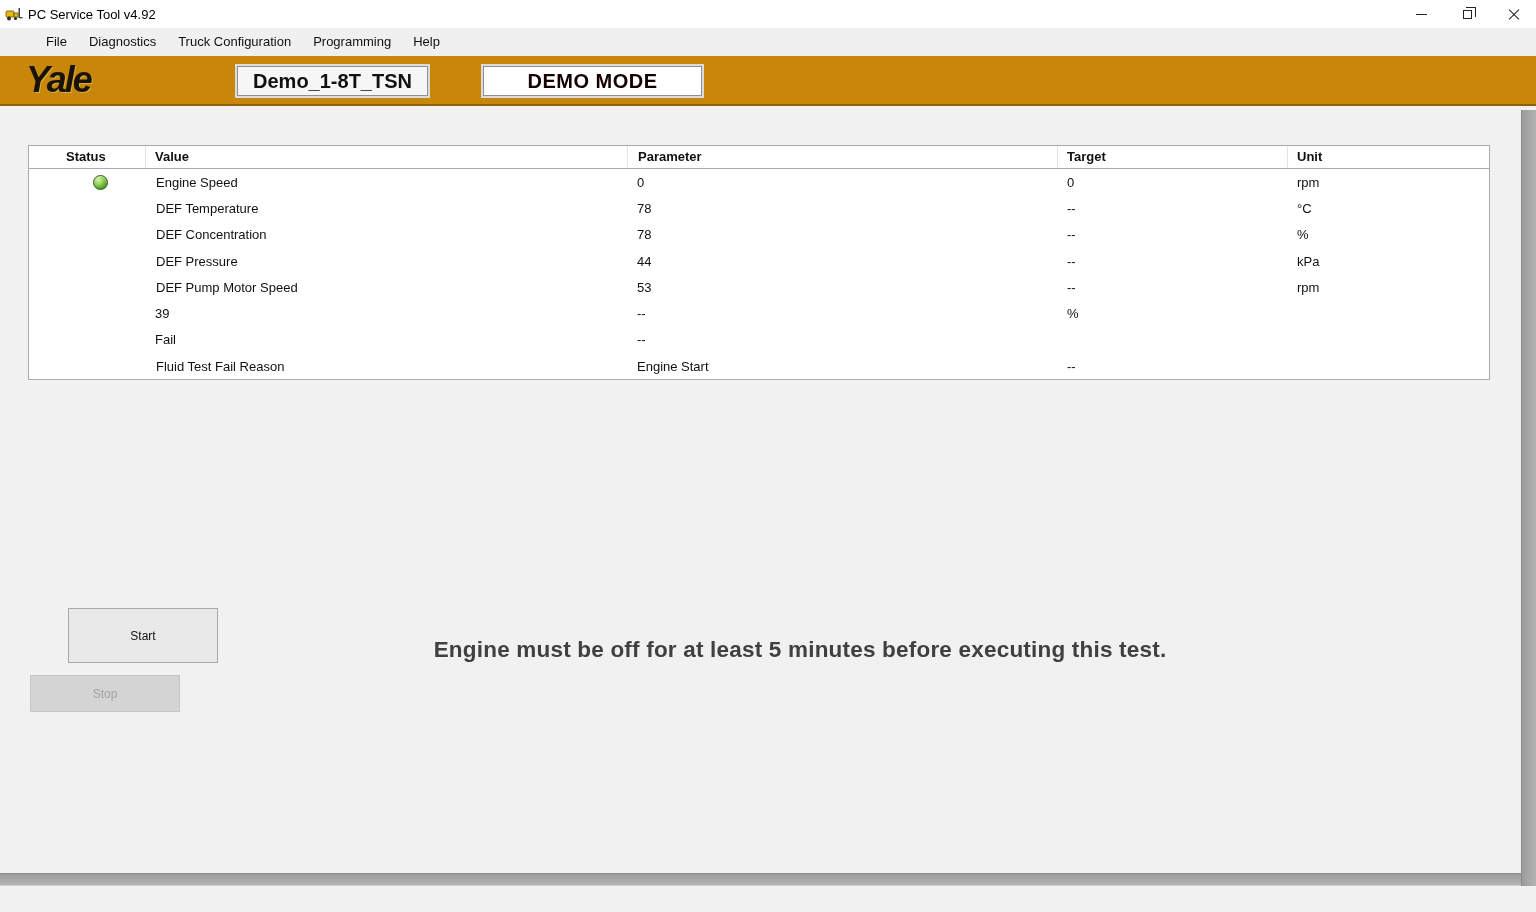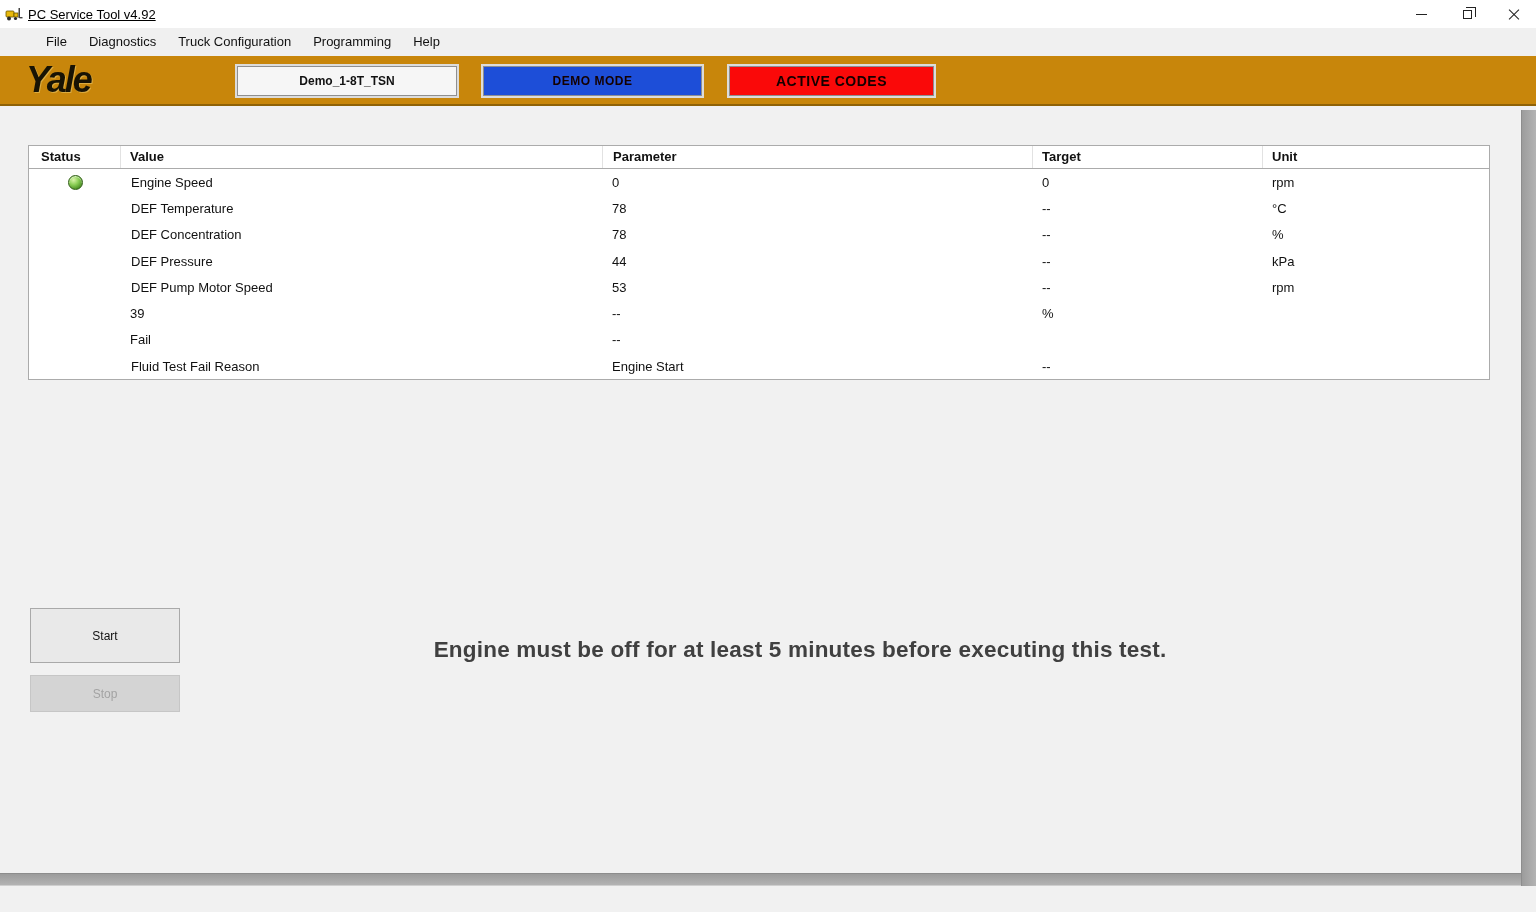--- a/index.html
+++ b/index.html
@@ -4,21 +4,21 @@
 <style>
   * { margin:0; padding:0; box-sizing:border-box; }
   html,body { width:1536px; height:912px; overflow:hidden; }
   body { font-family:"Liberation Sans", sans-serif; background:#f0f0f0; color:#111; }
   .window { position:relative; width:1536px; height:912px; background:#f0f0f0; }
 
   
   .titlebar { position:absolute; top:0; left:0; right:0; height:28px; background:#ffffff;
               display:flex; align-items:center; padding-left:5px; font-size:13px; }
   .app-icon { width:18px; height:16px; margin-right:5px; flex:0 0 auto; }
-  .title-text { color:#000;text-decoration:underline; }
+  .title-text { color:#000; }
   .win-controls { position:absolute; right:0; top:0; height:28px; display:flex; }
   .win-btn { width:46px; height:28px; display:flex; align-items:center; justify-content:center; }
   .glyph-min { width:11px; height:0; border-top:1px solid #222; display:block; }
   .glyph-restore { position:relative; width:9px; height:9px; border:1px solid #222; background:#fff; display:block; }
   .glyph-restore::before { content:""; position:absolute; left:2px; top:-4px; width:9px; height:9px;
                            border:1px solid #222; border-left-width:0; border-bottom-width:0; }
   .glyph-close { position:relative; width:11px; height:11px; display:block; }
   .glyph-close::before,.glyph-close::after { content:""; position:absolute; left:-1px; top:5px; width:14px; height:1px; background:#222; }
   .glyph-close::before { transform:rotate(45deg); }
   .glyph-close::after { transform:rotate(-45deg); }
@@ -28,47 +28,47 @@
              display:flex; align-items:stretch; padding-left:7px; font-size:13px;margin-left:28px; }
   .menu-item { line-height:28px; padding:0 11px; cursor:default; }
 
   
   .brandbar { position:absolute; top:56px; left:0; right:0; height:50px; background:#c8860b;
               border-bottom:2px solid #8f6207; }
   .yale-logo { position:absolute; left:26px; top:3px; font-size:36px; font-weight:bold; font-style:italic;
                letter-spacing:-2px; color:#181304; text-shadow:1px 1px 0 rgba(244,219,130,0.45); }
   .bar-btn { position:absolute; top:10px; height:30px; display:flex; align-items:center; justify-content:center;
              font-weight:bold; border:1px solid #8f8f8f; box-shadow:0 0 0 2px #dcdcdc; }
-  .truck-btn { left:237px; width:220px; background:#f6f6f6; font-size:12px; color:#111; }
-  .demo-btn  { left:483px; width:219px; background:#1d4ed8; font-size:12px; color:#140000; letter-spacing:0.5px; }
+  .truck-btn { left:237px; width:191px; background:#f6f6f6; font-size:20px; color:#111; }
+  .demo-btn  { left:483px; width:219px; background:#ffffff; font-size:20px; color:#140000; letter-spacing:0.5px; }
   .codes-btn { left:729px; width:205px; background:#fa0909; font-size:14px; color:#140000; letter-spacing:0.5px; }
 
   
   .content { position:absolute; top:106px; left:0; right:0; bottom:0; background:#f1f1f1; }
 
   
   .datatable { position:absolute; left:28px; top:39px; width:1462px; background:#ffffff;
                border:1px solid #ababab; font-size:13px; }
-  .trow { display:grid; grid-template-columns:92px 482px 430px 230px 1fr; align-items:center; }
+  .trow { display:grid; grid-template-columns:92px 482px 430px 230px 1fr; align-items:center;padding-left:25px; }
   .thead { height:23px; font-weight:bold; border-bottom:1px solid #ababab; }
   .thead .tcell { height:100%; line-height:21px; border-right:1px solid #e2e2e2; }
   .thead .tcell:last-child { border-right:none; }
   .tbody-row { height:26.3px; }
   .tcell { padding-left:10px; white-space:nowrap; overflow:hidden; }
   .tcell.status { padding-left:0; display:flex; justify-content:center; align-items:center; }
   .thead .tcell.status { display:block; padding-left:12px; }
   .tcell.val, .tcell.tgt, .tcell.unit { padding-left:9px; }
   .led { width:15px; height:15px; border-radius:50%;
          background:radial-gradient(circle at 35% 30%, #d9f4a9 0%, #8bcf56 40%, #4f9427 75%, #39701a 100%);
          border:1px solid #2e5c14; box-shadow:inset 0 1px 1px rgba(255,255,255,0.6); }
 
   
   .cmd-btn { position:absolute; left:30px; width:150px; display:flex; align-items:center; justify-content:center;
              font-size:12px; }
-  .start-btn { top:502px; height:55px; background:#e9e9e9; border:1px solid #a9a9a9; color:#111; }
+  .start-btn { top:502px; height:55px; background:#e9e9e9; border:1px solid #a9a9a9; color:#111;margin-left:38px; }
   .stop-btn  { top:569px; height:37px; background:#d4d4d4; border:1px solid #c6c6c6; color:#a3a3a3; }
 
   
   .warning { position:absolute; left:280px; top:531px; width:1040px; text-align:center;
              font-size:22.5px; font-weight:bold; color:#404040; letter-spacing:0.2px; }
 
   
   .hbar { position:absolute; left:0; right:0; top:873px; height:13px;
           background:linear-gradient(#9c9c9c,#b3b3b3); border-top:1px solid #8d8d8d; border-bottom:1px solid #cfcfcf; }
   .vbar { position:absolute; right:0; top:110px; width:15px; height:776px;
@@ -107,21 +107,20 @@
     <span class="menu-item">Diagnostics</span>
     <span class="menu-item">Truck Configuration</span>
     <span class="menu-item">Programming</span>
     <span class="menu-item">Help</span>
   </div>
 
   <div class="brandbar">
     <span class="yale-logo">Yale</span>
     <div class="bar-btn truck-btn">Demo_1-8T_TSN</div>
     <div class="bar-btn demo-btn">DEMO MODE</div>
-    <div class="bar-btn codes-btn">ACTIVE CODES</div>
   </div>
 
   <div class="content">
 
     <div class="datatable">
       <div class="trow thead">
         <div class="tcell status">Status</div>
         <div class="tcell val">Value</div>
         <div class="tcell">Parameter</div>
         <div class="tcell tgt">Target</div>

